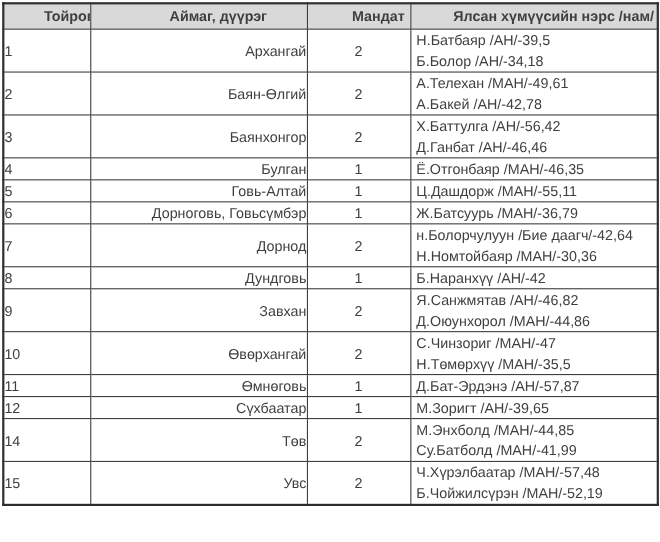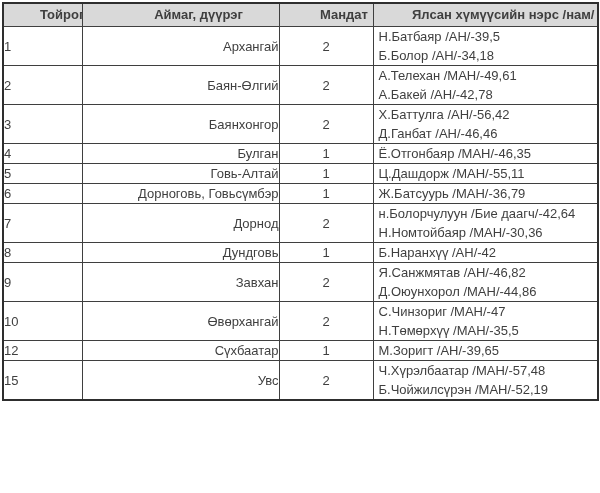--- a/index.html
+++ b/index.html
@@ -155,25 +155,42 @@
         <tr class="multi">
           <td class="no">10</td>
           <td class="region">Өвөрхангай</td>
           <td class="mandate">2</td>
           <td class="winners">
             <div class="winner-line">С.Чинзориг /МАН/-47</div>
             <div class="winner-line">Н.Төмөрхүү /МАН/-35,5</div>
           </td>
         </tr>
         <tr class="single">
+          <td class="no">11</td>
+          <td class="region">Өмнөговь</td>
+          <td class="mandate">1</td>
+          <td class="winners">
+            <div class="winner-line">Д.Бат-Эрдэнэ /АН/-57,87</div>
+          </td>
+        </tr>
+        <tr class="single">
           <td class="no">12</td>
           <td class="region">Сүхбаатар</td>
           <td class="mandate">1</td>
           <td class="winners">
             <div class="winner-line">М.Зоригт /АН/-39,65</div>
+          </td>
+        </tr>
+        <tr class="multi">
+          <td class="no">14</td>
+          <td class="region">Төв</td>
+          <td class="mandate">2</td>
+          <td class="winners">
+            <div class="winner-line">М.Энхболд /МАН/-44,85</div>
+            <div class="winner-line">Су.Батболд /МАН/-41,99</div>
           </td>
         </tr>
         <tr class="multi">
           <td class="no">15</td>
           <td class="region">Увс</td>
           <td class="mandate">2</td>
           <td class="winners">
             <div class="winner-line">Ч.Хүрэлбаатар /МАН/-57,48</div>
             <div class="winner-line">Б.Чойжилсүрэн /МАН/-52,19</div>
           </td>

